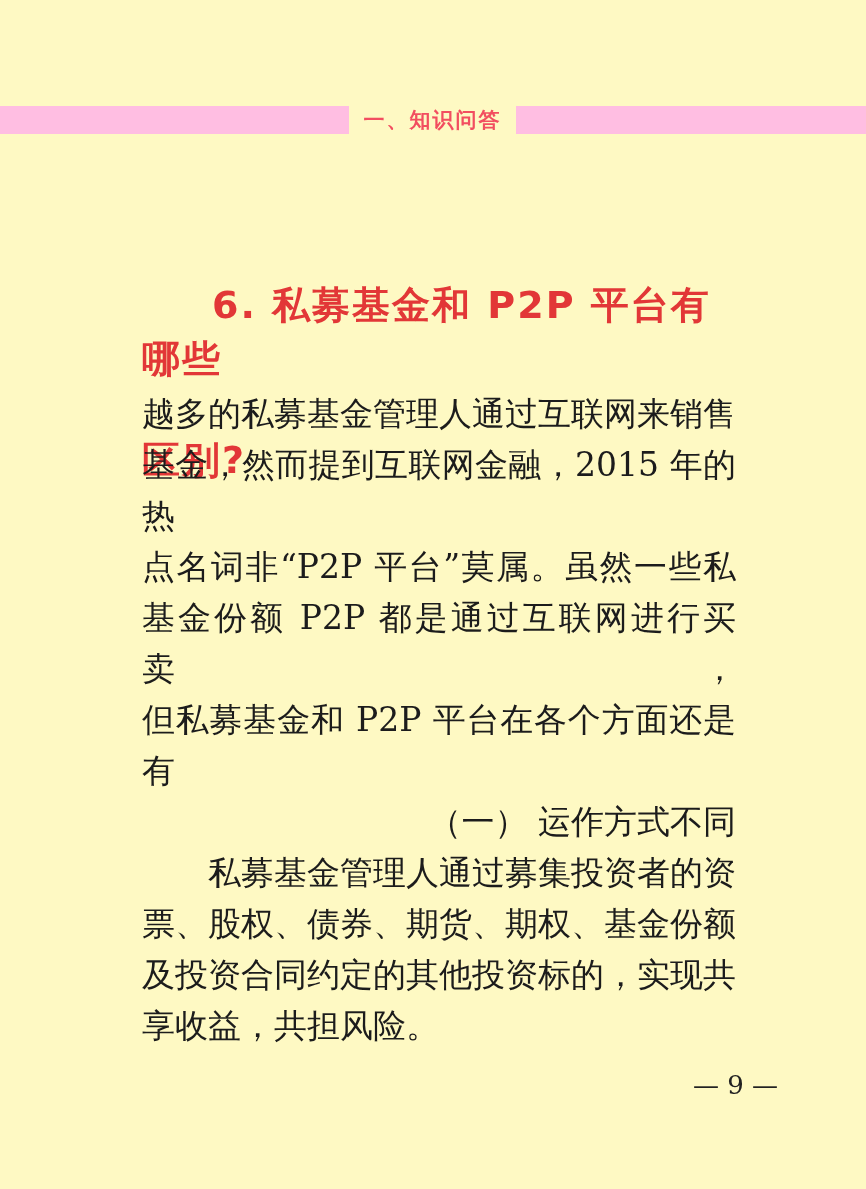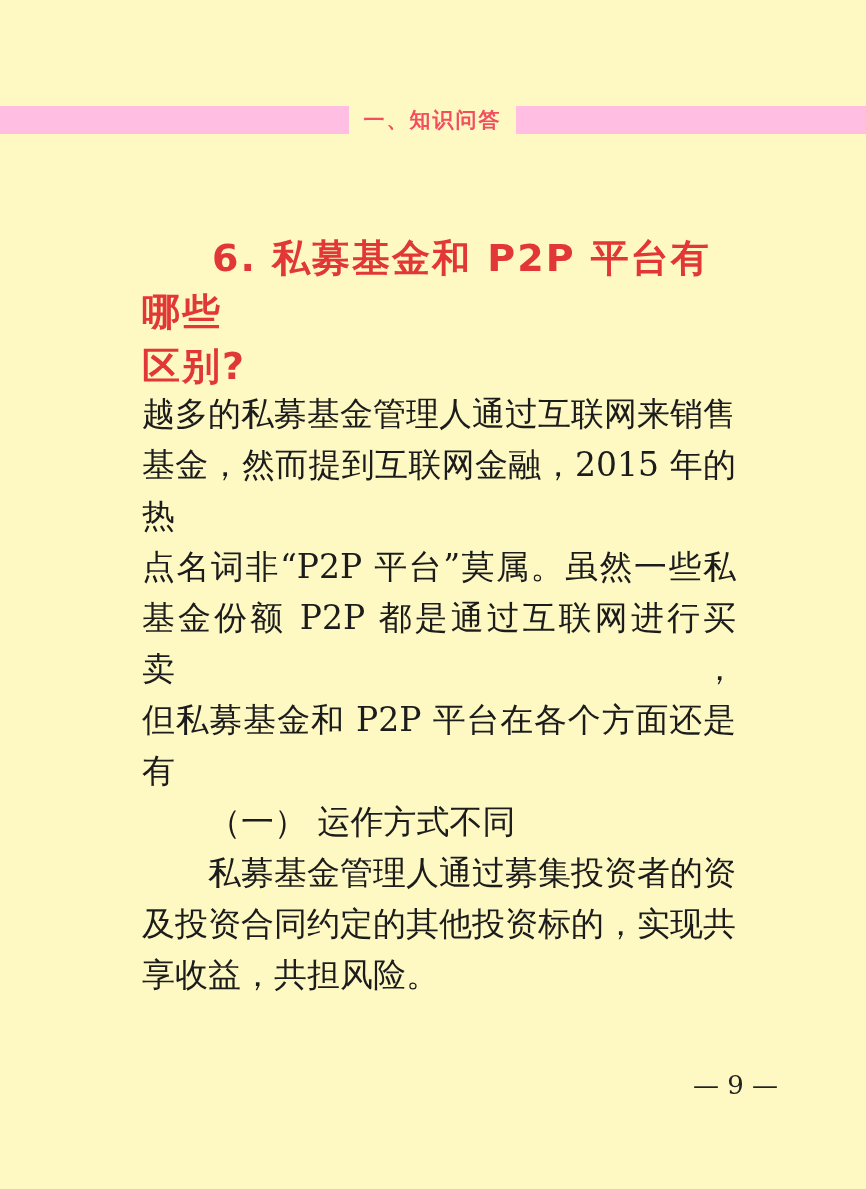--- a/index.html
+++ b/index.html
@@ -43,40 +43,40 @@
     left: 142px;
     width: 596px;
     margin: 0;
     font-family: "DejaVu Sans", "Liberation Sans", sans-serif;
     font-weight: bold;
     font-size: 38px;
     line-height: 54px;
     letter-spacing: 2px;
     color: #e23737;
   }
-  .t-line { display: block; }
+  .t-line { display: block; margin-top: 47px; }
   .t-indent { text-indent: 70px; }
 
   
   .body-text {
     position: absolute;
     top: 388px;
     left: 142px;
     width: 594px;
     font-family: "DejaVu Serif", "Liberation Serif", serif;
     font-size: 33px;
     line-height: 51px;
     color: #1c1c1c;
   }
   .line { width: 594px; }
   .just {
     text-align: justify;
     text-align-last: justify;
   }
-  .indent { text-indent: 66px; }
+  .indent { text-indent: 66px; text-align: right; }
 
   
   .page-number {
     position: absolute;
     top: 1070px;
     right: 88px;
     font-family: "DejaVu Serif", "Liberation Serif", serif;
     font-size: 26px;
     line-height: 30px;
     color: #222222;
@@ -98,19 +98,20 @@
   </h1>
 
   <div class="body-text">
     <div class="line just">越多的私募基金管理人通过互联网来销售</div>
     <div class="line just">基金，然而提到互联网金融，2015 年的热</div>
     <div class="line just">点名词非“P2P 平台”莫属。虽然一些私</div>
     <div class="line just">基金份额 P2P 都是通过互联网进行买卖，</div>
     <div class="line just">但私募基金和 P2P 平台在各个方面还是有</div>
     <div class="line indent">（一） 运作方式不同</div>
     <div class="line indent just">私募基金管理人通过募集投资者的资</div>
+    <div class="line just">票、股权、债券、期货、期权、基金份额</div>
     <div class="line just">及投资合同约定的其他投资标的，实现共</div>
     <div class="line">享收益，共担风险。</div>
   </div>
 
   <div class="page-number">— 9 —</div>
 
 </div>
 
 </body></html>

